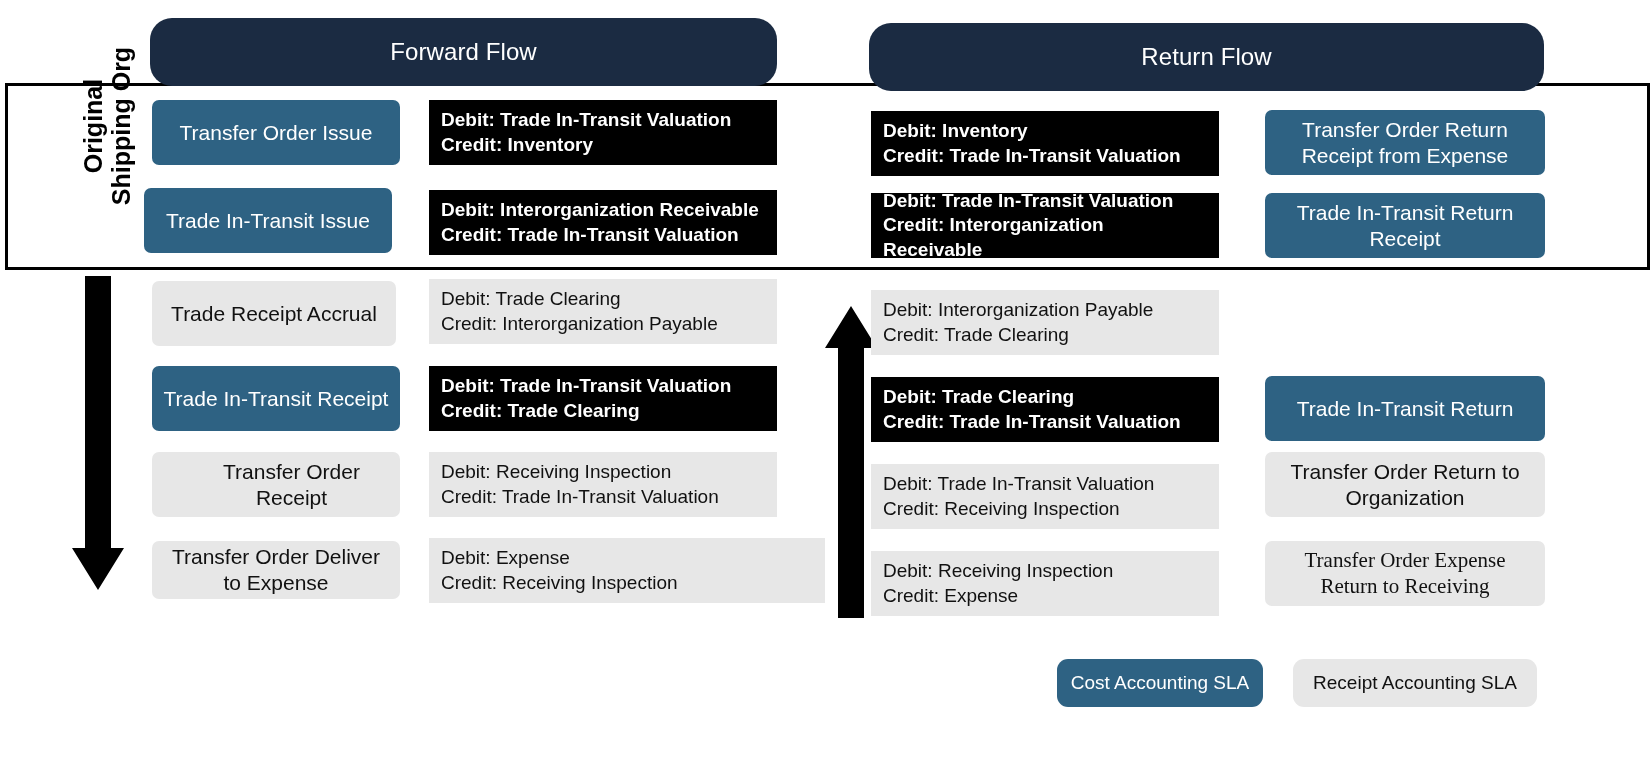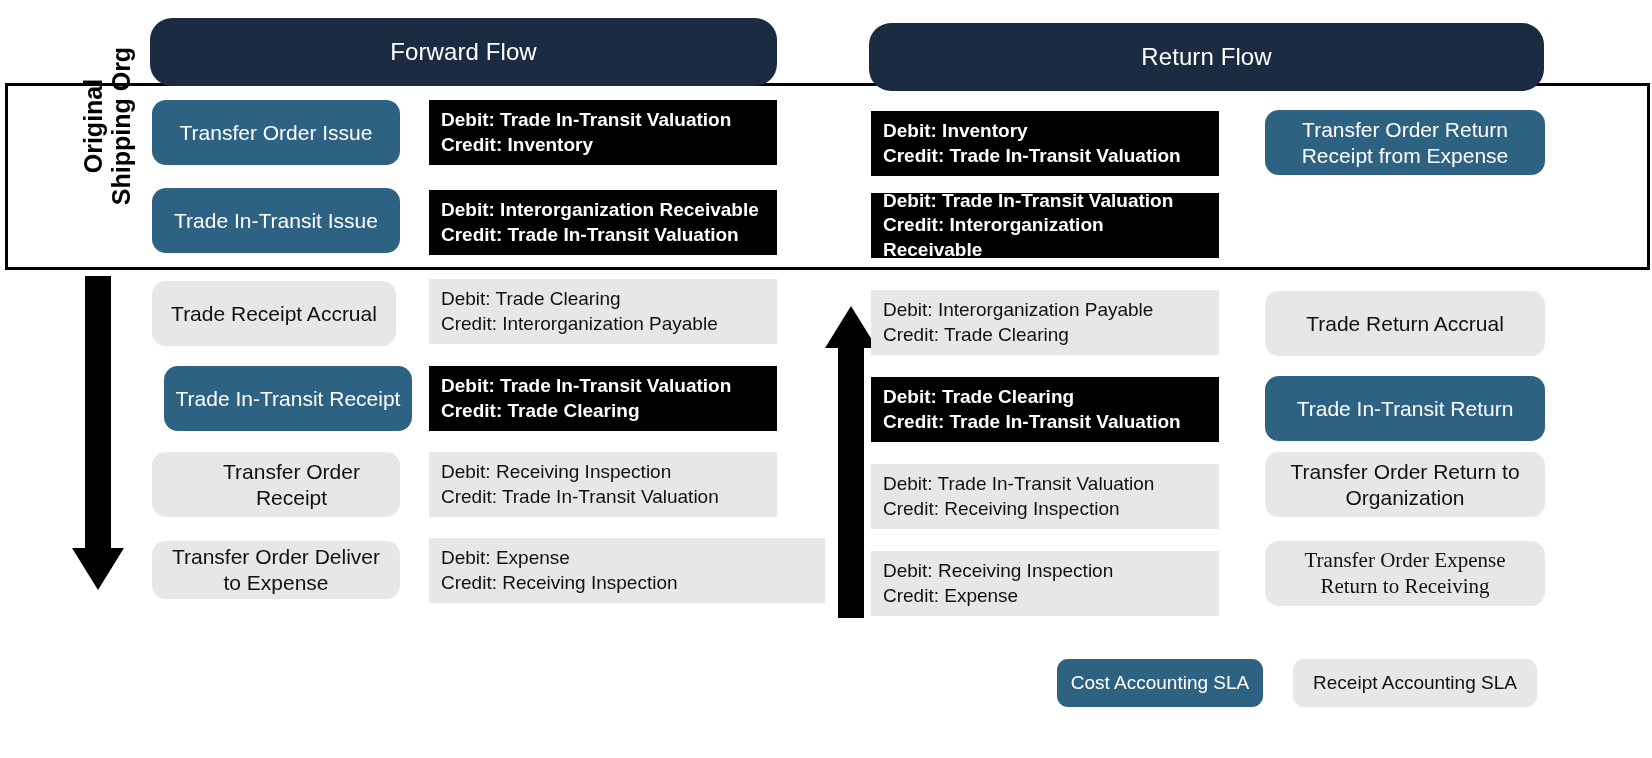--- a/index.html
+++ b/index.html
@@ -64,21 +64,21 @@
     font-weight: 700;
     color: #000000;
     line-height: 1.12;
     white-space: pre-line;
     z-index: 5;
   }
 
   
   .box {
     position: absolute;
-    border-radius: 14px;
+    border-radius: 7px;
     box-sizing: border-box;
     display: flex;
     z-index: 3;
   }
   .box.proc {
     align-items: center;
     justify-content: center;
     text-align: center;
     font-size: 21px;
     line-height: 1.22;
@@ -138,23 +138,23 @@
 
   <svg class="arrow" id="forward-arrow" style="left:70px; top:276px;" width="56" height="316" viewBox="0 0 56 316">
     <polygon points="15,0 41,0 41,272 54,272 28,314 2,272 15,272" fill="#000000"></polygon>
   </svg>
 
   <svg class="arrow" id="return-arrow" style="left:823px; top:306px;" width="56" height="312" viewBox="0 0 56 312">
     <polygon points="28,0 54,42 41,42 41,312 15,312 15,42 2,42" fill="#000000"></polygon>
   </svg>
 
   <div class="box proc teal" style="left:152px; top:100px;  width:248px; height:65px;">Transfer Order Issue</div>
-  <div class="box proc teal" style="left:152px; top:188px;  width:248px; height:65px;">Trade In-Transit Issue</div>
+  <div class="box proc teal" style="left:144px; top:188px;  width:248px; height:65px;">Trade In-Transit Issue</div>
   <div class="box proc grey" style="left:152px; top:281px;  width:244px; height:65px;">Trade Receipt Accrual</div>
-  <div class="box proc teal" style="left:152px; top:366px;  width:248px; height:65px;margin-left:12px;">Trade In-Transit Receipt</div>
+  <div class="box proc teal" style="left:152px; top:366px;  width:248px; height:65px;">Trade In-Transit Receipt</div>
   <div class="box proc grey" style="left:152px; top:452px;  width:248px; height:65px;padding-left:41px;">Transfer Order Receipt</div>
   <div class="box proc grey" style="left:152px; top:541px;  width:248px; height:58px;">Transfer Order Deliver to Expense</div>
 
   <div class="box entry black" style="left:429px; top:100px; width:348px; height:65px;">Debit: Trade In-Transit Valuation
 Credit: Inventory</div>
   <div class="box entry black" style="left:429px; top:190px; width:348px; height:65px;">Debit: Interorganization Receivable
 Credit: Trade In-Transit Valuation</div>
   <div class="box entry grey" style="left:429px; top:279px; width:348px; height:65px;">Debit: Trade Clearing
 Credit: Interorganization Payable</div>
   <div class="box entry black" style="left:429px; top:366px; width:348px; height:65px;">Debit: Trade In-Transit Valuation
@@ -171,21 +171,21 @@
   <div class="box entry grey" style="left:871px; top:290px; width:348px; height:65px;">Debit: Interorganization Payable
 Credit: Trade Clearing</div>
   <div class="box entry black" style="left:871px; top:377px; width:348px; height:65px;">Debit: Trade Clearing
 Credit: Trade In-Transit Valuation</div>
   <div class="box entry grey" style="left:871px; top:464px; width:348px; height:65px;">Debit: Trade In-Transit Valuation
 Credit: Receiving Inspection</div>
   <div class="box entry grey" style="left:871px; top:551px; width:348px; height:65px;">Debit: Receiving Inspection
 Credit: Expense</div>
 
   <div class="box proc teal" style="left:1265px; top:110px; width:280px; height:65px;">Transfer Order Return Receipt from Expense</div>
-  <div class="box proc grey" style="left:1265px; top:291px; width:280px; height:65px;">Trade Return Accrual</div>
+  <div class="box proc teal" style="left:1265px; top:193px; width:280px; height:65px;">Trade In-Transit Return Receipt</div>
   <div class="box proc teal" style="left:1265px; top:376px; width:280px; height:65px;">Trade In-Transit Return</div>
   <div class="box proc grey" style="left:1265px; top:452px; width:280px; height:65px;">Transfer Order Return to Organization</div>
   <div class="box proc grey" style="left:1265px; top:541px; width:280px; height:65px;font-family:Liberation Serif, serif;">Transfer Order Expense Return to Receiving</div>
 
   <div class="legend-box" id="legend-cost">Cost Accounting SLA</div>
   <div class="legend-box" id="legend-receipt">Receipt Accounting SLA</div>
 
 </div>
 
 </body></html>

